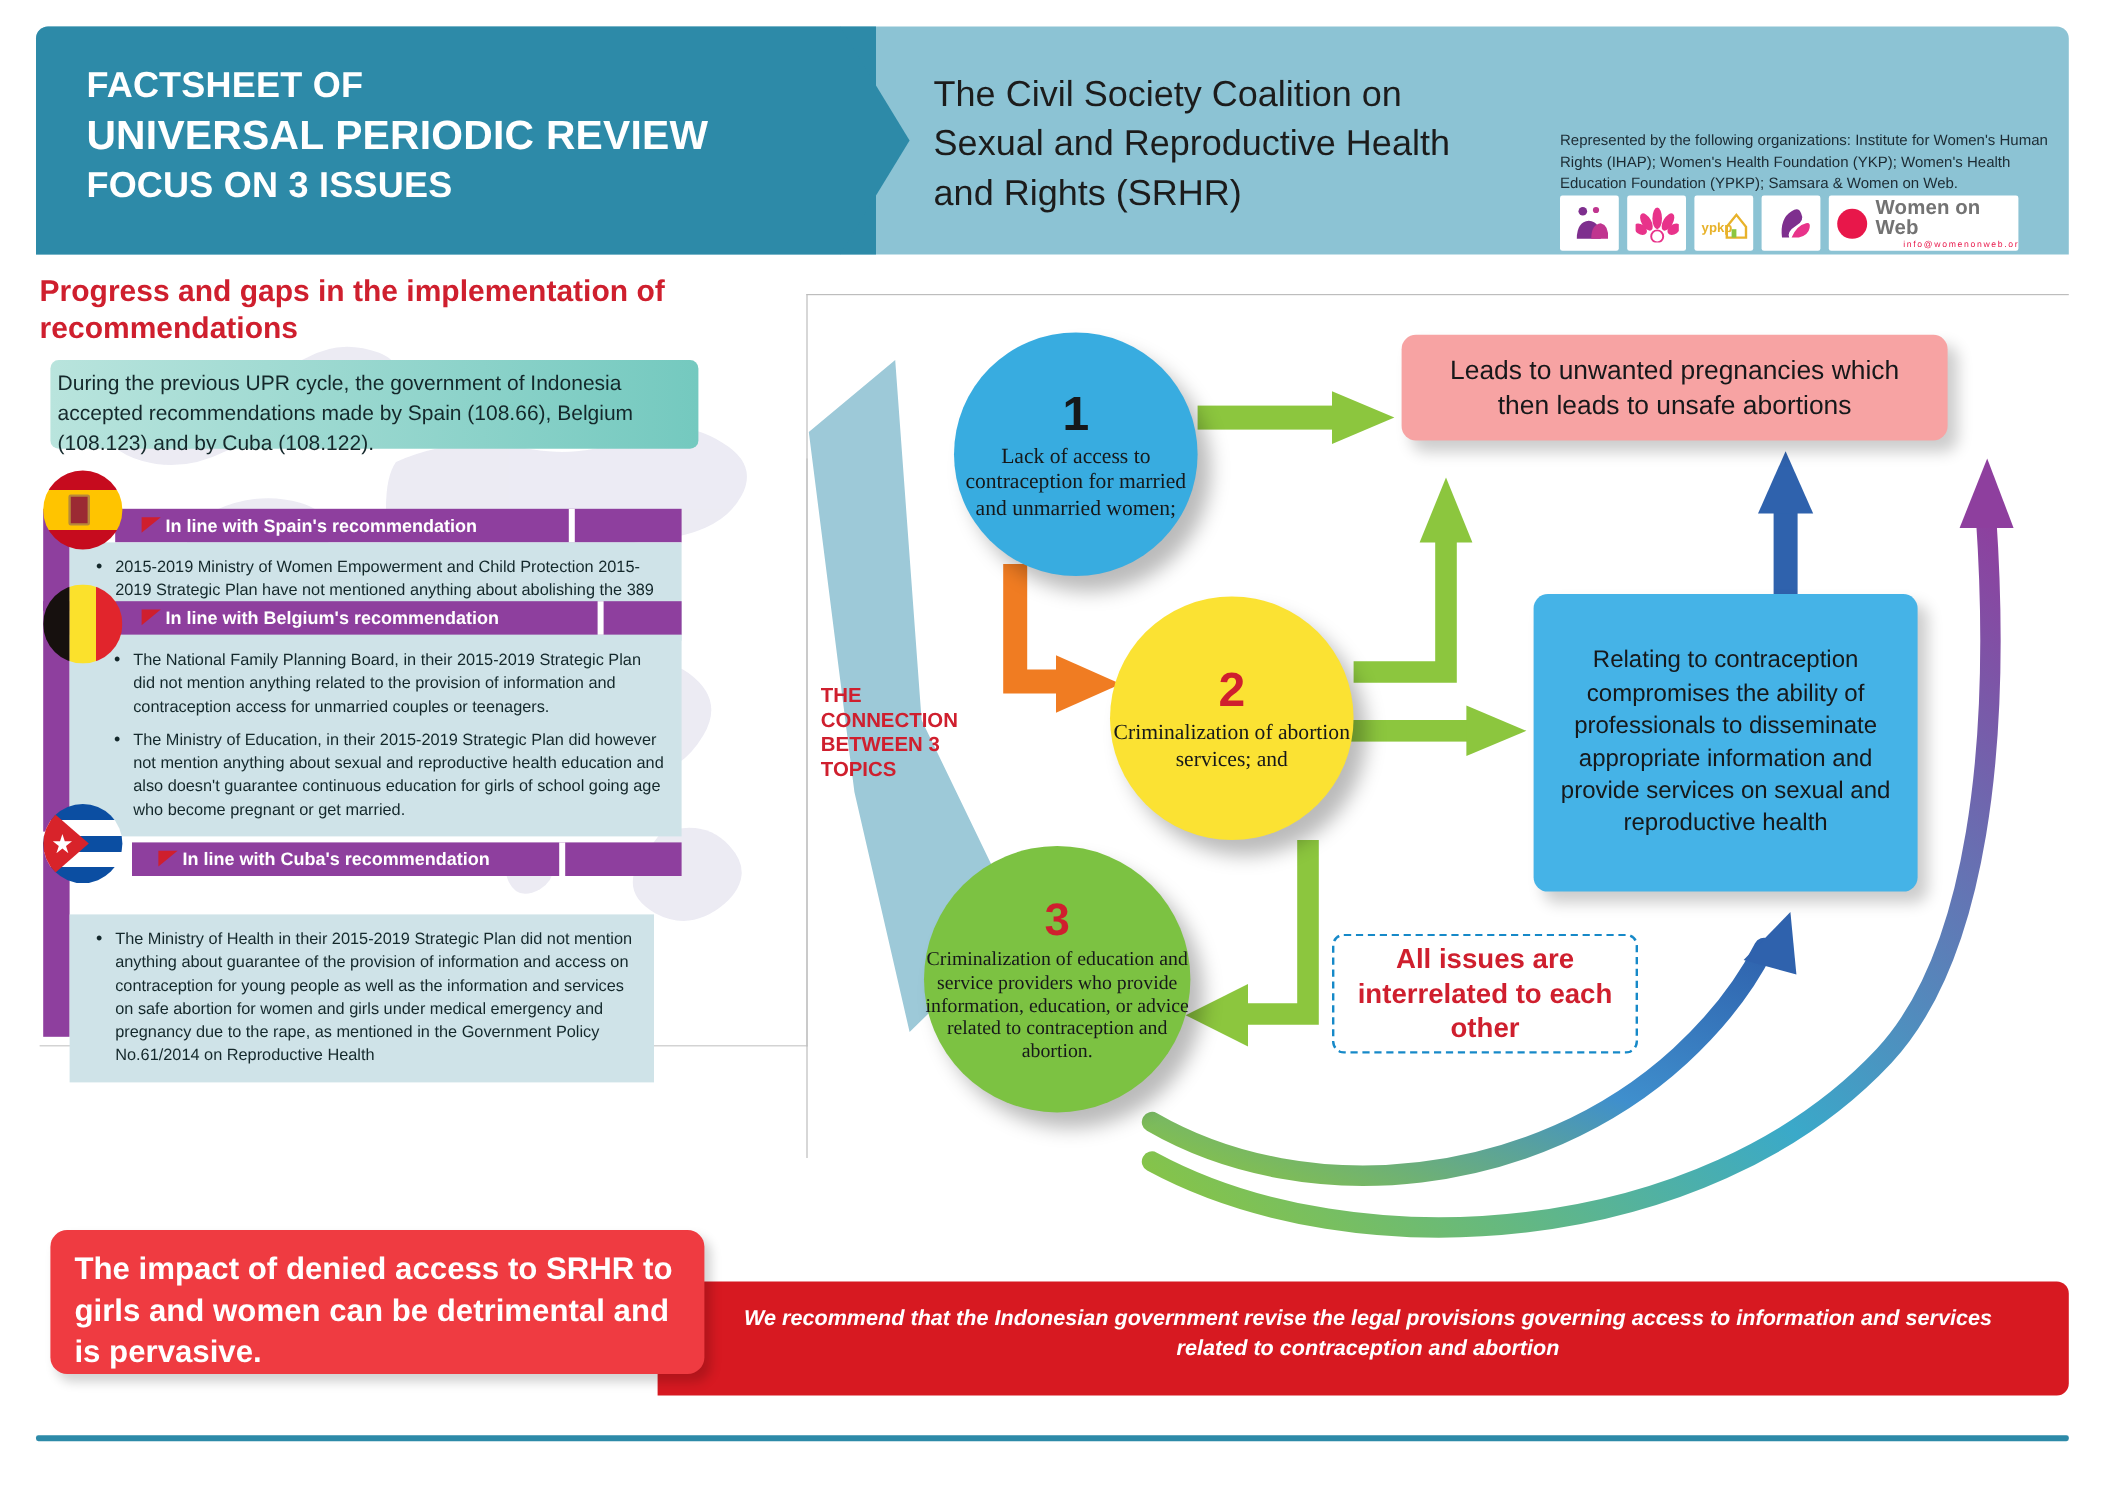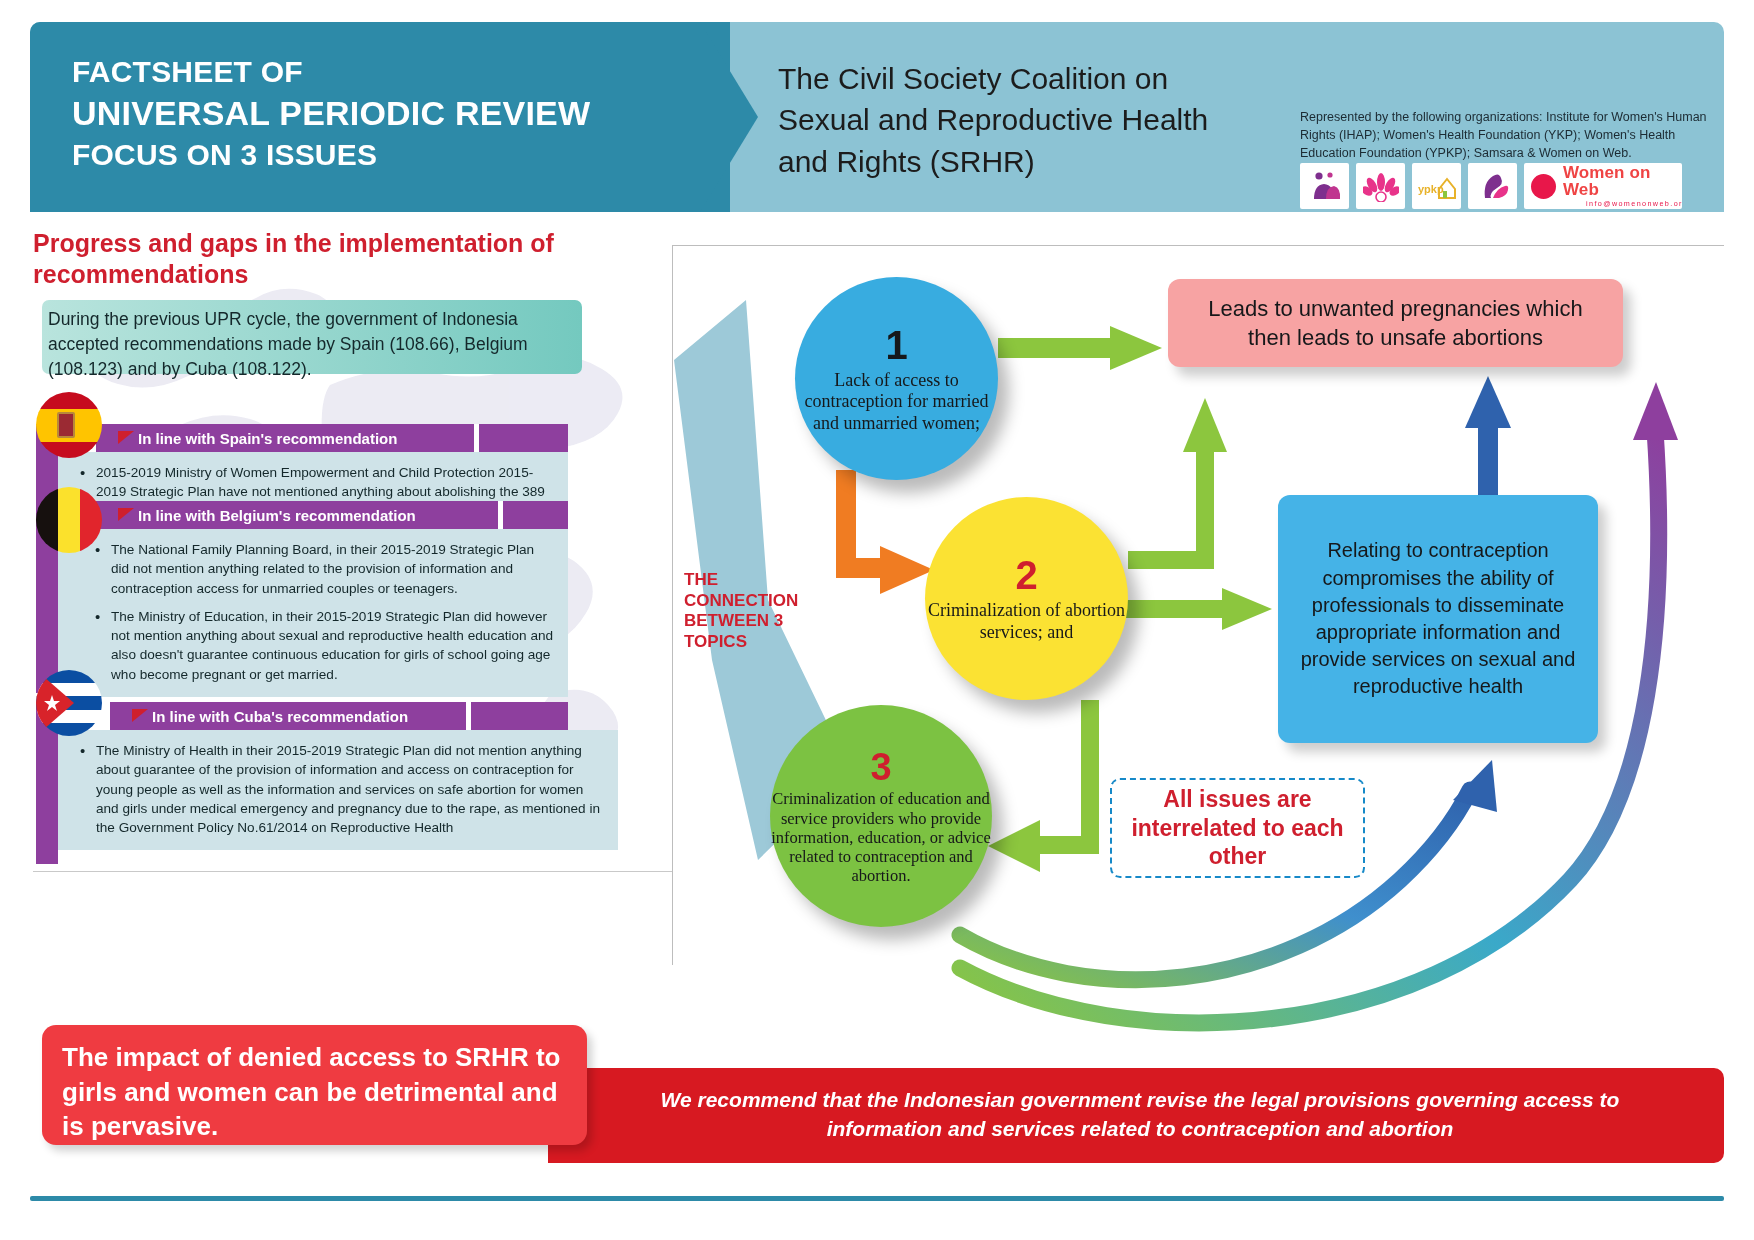--- a/index.html
+++ b/index.html
@@ -65,21 +65,21 @@
   }
   .logo-box {
     width: 49px; height: 46px; background: #fff;
     border-radius: 2px; position: relative;
     display: flex; align-items: center; justify-content: center;
     overflow: hidden;
   }
   .logo-wide { width: 158px; height: 46px; justify-content: flex-start; padding-left: 7px; }
   .wow-dot { width: 25px; height: 25px; border-radius: 50%; background: #e8174a; flex: none; }
   .wow-txt { margin-left: 7px; line-height: 1; }
-  .wow-main { font-size: 17px; font-weight: 600; color: #ef4444; letter-spacing: .1px; }
+  .wow-main { font-size: 17px; font-weight: 600; color: #737373; letter-spacing: .1px; }
   .wow-sub  { font-size: 7.2px; color: #e8174a; letter-spacing: 1.4px; margin-top: 2px; padding-left: 23px;}
 
   
   .left-head {
     position: absolute; left: 33px; top: 228px; width: 560px;
     color: #cf1f2e; font-weight: bold; font-size: 25px; line-height: 1.25;
   }
   .intro-box {
     position: absolute; left: 42px; top: 300px; width: 540px; height: 74px;
     background: linear-gradient(90deg,#b9e4dd 0%, #74c9bf 100%);
@@ -208,21 +208,21 @@
   .impact-text {
     position: absolute; left: 62px; top: 1040px; width: 510px;
     color: #fff; font-weight: bold; font-size: 26px; line-height: 1.33;
   }
   .recommend-band {
     position: absolute; left: 548px; top: 1068px; width: 1176px; height: 95px;
     background: #d71921; border-radius: 0 10px 10px 0;
   }
   .recommend-text {
     position: absolute; left: 600px; top: 1086px; width: 1080px;
-    color: #fff; font-weight: bold; font-style: italic; font-size: 21px;
+    color: #fff; font-weight: bold; font-style: italic; font-size: 18px;
     line-height: 1.38; text-align: center;
   }
   .footer-rule {
     position: absolute; left: 30px; top: 1196px; width: 1694px; height: 5px;
     background: #2d8aa8; border-radius: 2px;
   }
   .svg-layer { position: absolute; left: 0; top: 0; width: 1754px; height: 1240px; pointer-events: none; }
 </style>
 </head>
 <body>
@@ -347,21 +347,21 @@
       <svg style="position:absolute;left:7px;top:24px;" width="18" height="18" viewBox="0 0 18 18">
         <polygon points="9,1 11,7 17,7 12,11 14,17 9,13 4,17 6,11 1,7 7,7" fill="#fff"></polygon>
       </svg>
     </div>
     <div class="rec-bar" style="left:110px; top:702px; width:458px;">
       <div class="rec-bar-tri"></div>
       <div class="rec-bar-label">In line with Cuba's recommendation</div>
       <div class="rec-bar-notch" style="left:356px;"></div>
     </div>
     <div class="rec-sidebar" style="left:36px; top:702px; height:162px;"></div>
-    <div class="rec-body" style="left:58px; top:730px; width:560px;">
+    <div class="rec-body" style="left:58px; top:762px; width:487px;">
       <ul>
         <li>The Ministry of Health in their 2015-2019 Strategic Plan did not mention anything about guarantee of the provision of information and access on contraception for young people as well as the information and services on safe abortion for women and girls under medical emergency and pregnancy due to the rape, as mentioned in the Government Policy No.61/2014 on Reproductive Health</li>
       </ul>
     </div>
   </div>
 
   <div class="diagram-frame"></div>
 
   <svg class="conn-arrow-shape" viewBox="0 0 180 560">
     <path d="M2,60 L74,0 L96,300 L178,470 L86,560 L40,360 Z" fill="#9dc9d8"></path>

